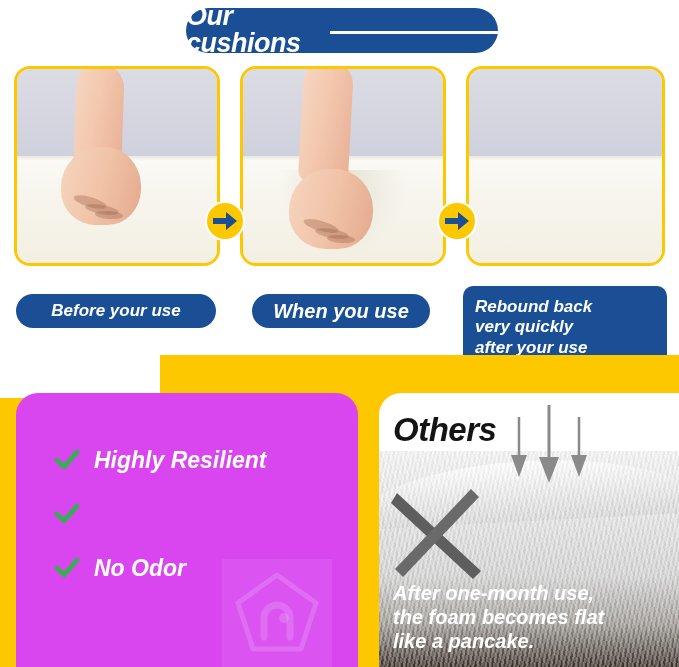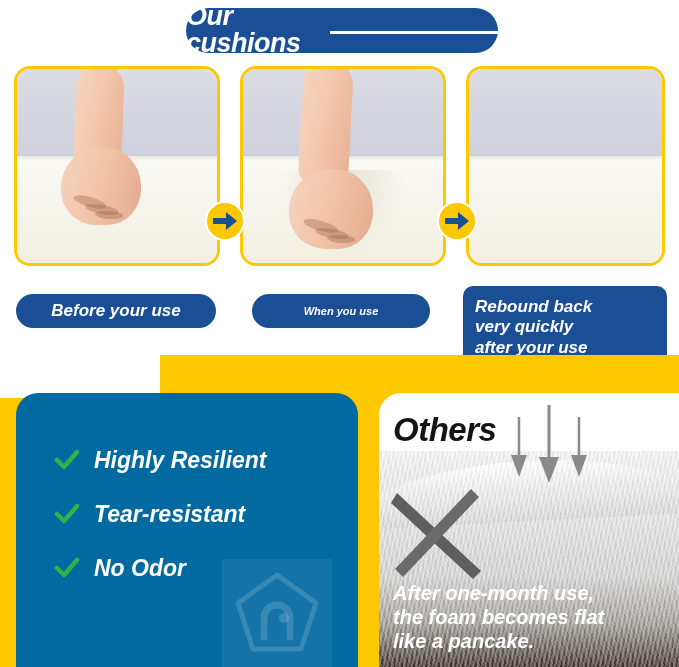--- a/index.html
+++ b/index.html
@@ -165,21 +165,21 @@
     justify-content: center;
     text-align: center;
     margin-top: 12px;
   }
   .caption.c1 {
     left: 16px; top: 282px; width: 200px; height: 34px;
     border-radius: 17px; font-size: 17px;
   }
   .caption.c2 {
     left: 252px; top: 282px; width: 178px; height: 34px;
-    border-radius: 17px; font-size: 11px;
+    border-radius: 17px; font-size: 20px;
   }
   .caption.c3 {
     left: 463px; top: 274px; width: 204px; height: 83px;
     border-radius: 10px;
     flex-direction: column;
     align-items: flex-start;
     justify-content: center;
     padding-left: 12px;
     font-size: 17px;
     line-height: 1.18;
@@ -216,21 +216,21 @@
     box-shadow: -40px 0 0 0 #ffffff;
   }
 
   
   .feature-panel {
     position: absolute;
     left: 16px;
     top: 393px;
     width: 342px;
     height: 274px;
-    background: #0369a1;
+    background: #d946ef;
     border-top-left-radius: 22px;
     border-top-right-radius: 22px;
     overflow: hidden;
   }
   .feature-list {
     position: absolute;
     left: 0; top: 40px;
     width: 100%;
   }
   .feature-item {
@@ -406,21 +406,20 @@
         <svg class="check-icon" viewBox="0 0 26 26">
           <path d="M3 13 L10 20 L23 5" stroke="#2FB34A" stroke-width="4.5" fill="none" stroke-linecap="round" stroke-linejoin="round"></path>
         </svg>
         <span class="feature-label">Highly Resilient</span>
       </div>
 
       <div class="feature-item">
         <svg class="check-icon" viewBox="0 0 26 26">
           <path d="M3 13 L10 20 L23 5" stroke="#2FB34A" stroke-width="4.5" fill="none" stroke-linecap="round" stroke-linejoin="round"></path>
         </svg>
-        <span class="feature-label">Tear-resistant</span>
       </div>
 
       <div class="feature-item">
         <svg class="check-icon" viewBox="0 0 26 26">
           <path d="M3 13 L10 20 L23 5" stroke="#2FB34A" stroke-width="4.5" fill="none" stroke-linecap="round" stroke-linejoin="round"></path>
         </svg>
         <span class="feature-label">No Odor</span>
       </div>
 
     </div>

